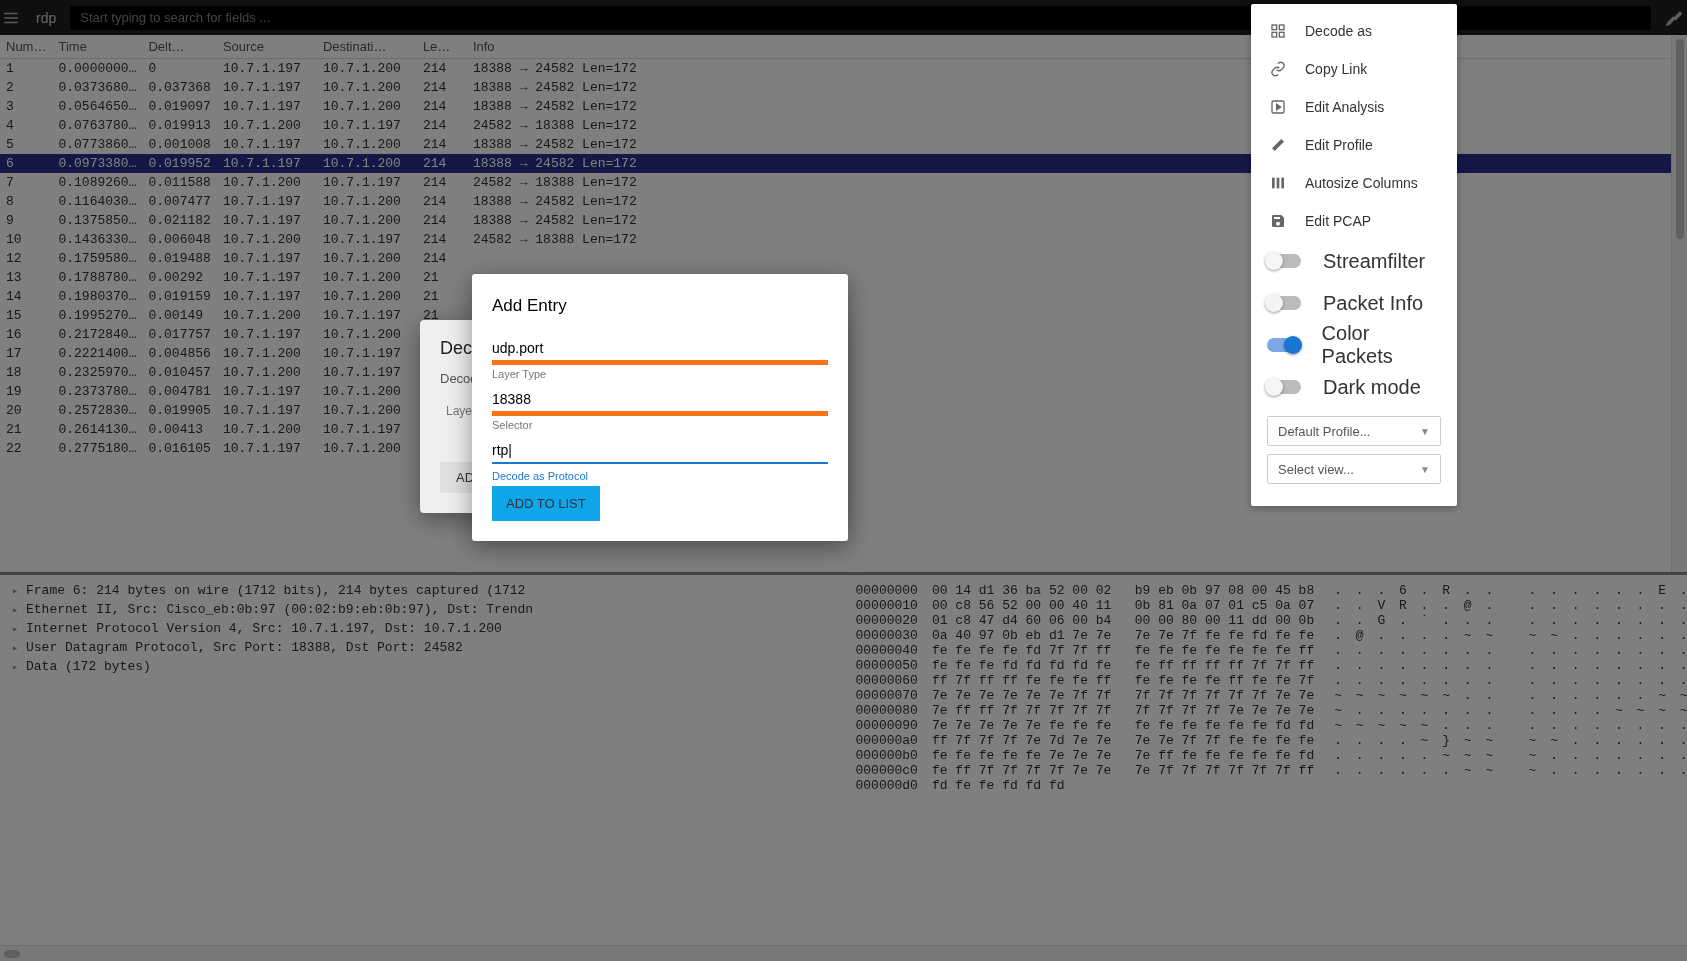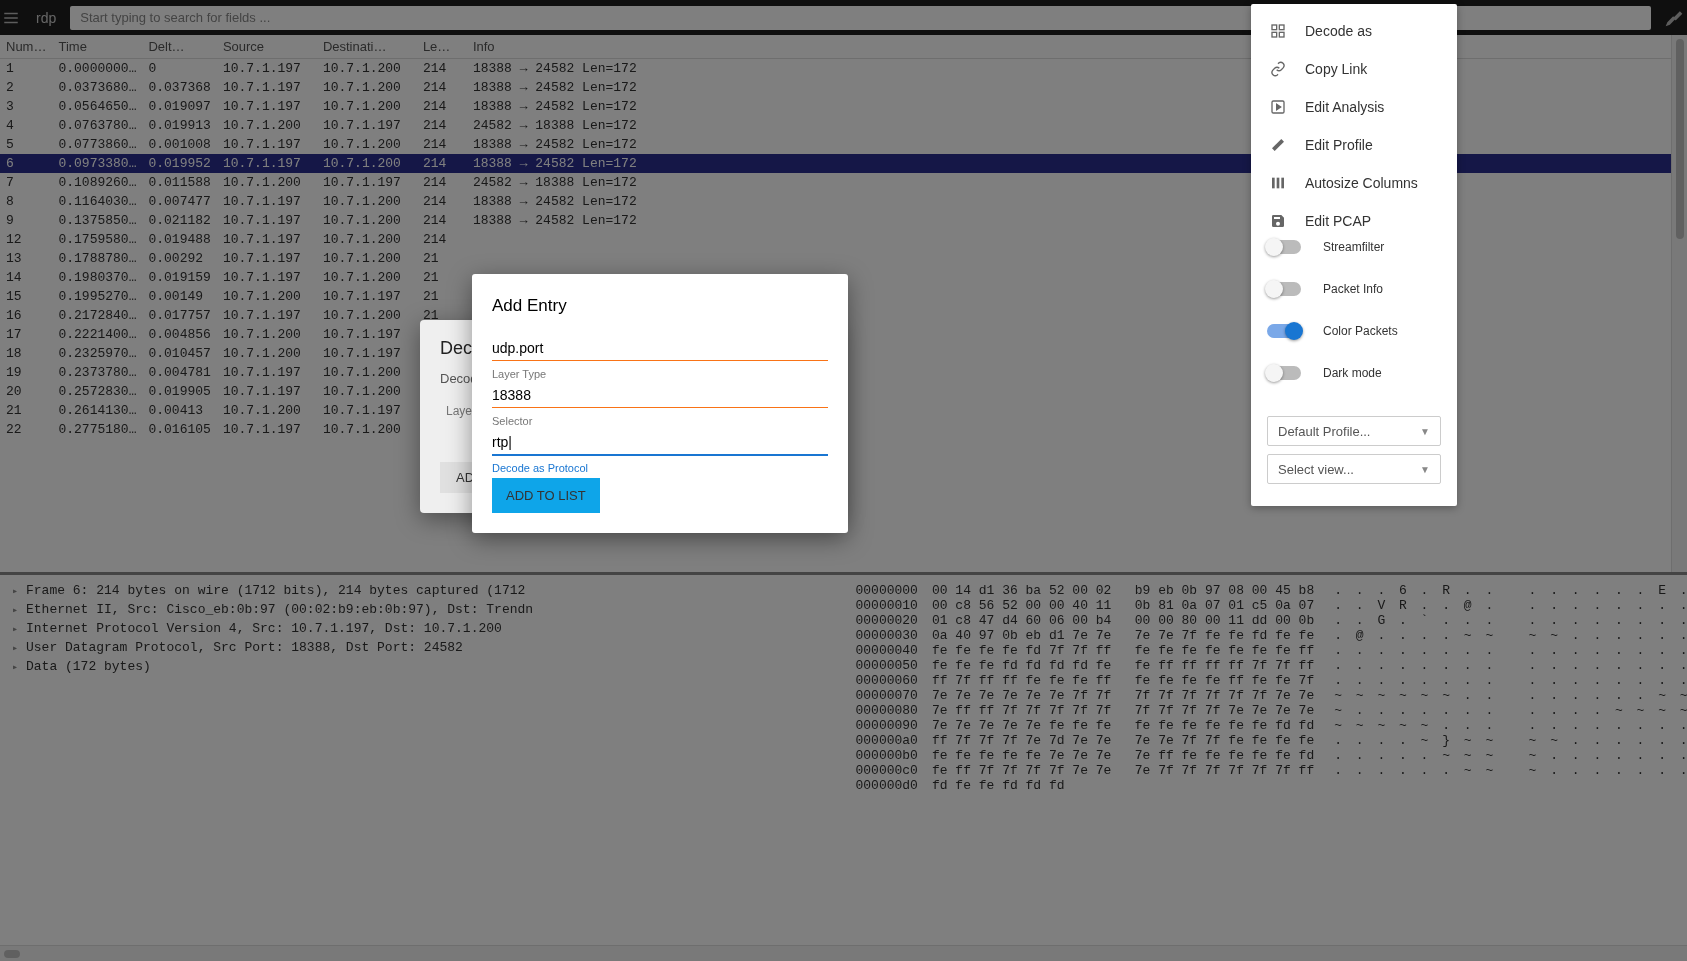--- a/index.html
+++ b/index.html
@@ -4,21 +4,21 @@
 <style>
   * { box-sizing: border-box; margin: 0; padding: 0; }
   html, body { width: 100%; height: 100%; font-family: Arial, sans-serif; overflow: hidden; }
   body { display: flex; flex-direction: column; height: 961px; width: 1687px; position: relative; background: #fff; }
 
   
   .topbar { height: 35px; width: 100%; background: #1e1e1e; display: flex; align-items: center; padding: 0 0; }
   .topbar .menu-icon { width: 22px; height: 22px; display:flex; align-items:center; justify-content:center; cursor:pointer; }
   .topbar .menu-icon svg { stroke:#bbb; }
   .topbar .rdp { color:#ccc; font-size:14px; margin-left:14px; margin-right:14px; }
-  .searchbox { flex:1; background:#ffffff; height:24px; border-radius:2px; display:flex; align-items:center; padding:0 10px; color:#888; font-size:13px; margin-right:10px; }
+  .searchbox { flex:1; background:#000000; height:24px; border-radius:2px; display:flex; align-items:center; padding:0 10px; color:#888; font-size:13px; margin-right:10px; }
   .wrench { width:26px; height:26px; display:flex; align-items:center; justify-content:center; }
   .wrench svg { fill:#bbb; }
 
   .content { flex:1; display:flex; flex-direction:column; }
 
   
   .table-wrap { height: 58%; overflow:hidden; position:relative; font-family: "Courier New", monospace; font-size:13px; color:#333; }
   .table-wrap table { border-collapse:collapse; width:100%; }
   .table-wrap th { text-align:left; font-weight:400; padding:4px 6px; color:#555; font-family:Arial,sans-serif; font-size:13px; border-bottom:1px solid #ddd; }
   .table-wrap td { padding:2px 6px; white-space:nowrap; }
@@ -38,41 +38,41 @@
   .hex-pane { flex:1; padding:8px 12px; overflow:hidden; white-space:pre; display:flex; }
   .hex-addr { color:#333; }
   .hex-bytes { margin-left:14px; }
   .hex-asc { margin-left:20px; letter-spacing:3px; }
   .hexrow { display:flex; }
 
   
   .side-panel { position:absolute; top:4px; right:230px; width:206px; background:#fff; box-shadow:0 2px 8px rgba(0,0,0,.3); border-radius:2px; z-index:5; padding:8px 0 14px 0; }
   .side-item { display:flex; align-items:center; height:38px; padding:0 16px; cursor:pointer; font-size:14px; color:#333; }
   .side-item .side-icon { width:22px; display:flex; justify-content:center; margin-right:16px; color:#666;}
-  .side-toggle { display:flex; align-items:flex-start; height:42px; padding:0 16px; font-size:12px; color:#333;}
+  .side-toggle { display:flex; align-items:center; height:42px; padding:0 16px; font-size:20px; color:#333;}
   .side-toggle .switch { width:34px; height:14px; background:#bbb; border-radius:8px; position:relative; margin-right:22px; }
   .side-toggle .switch::after { content:""; position:absolute; width:18px; height:18px; background:#f5f5f5; border-radius:50%; top:-2px; left:-2px; box-shadow:0 1px 3px rgba(0,0,0,.4);}
   .side-toggle .switch.on { background:#7aa8e8;}
   .side-toggle .switch.on::after { left:auto; right:-2px; background:#1976d2;}
   .side-select { margin:8px 16px; height:30px; border:1px solid #ccc; border-radius:2px; display:flex; align-items:center; justify-content:space-between; padding:0 10px; font-size:13px; color:#555;}
   .side-select .arrow { color:#888; font-size:10px;}
 
   
   .decode-dialog { position:absolute; left:420px; top:320px; width:420px; background:#efefef; border-radius:4px; box-shadow:0 6px 24px rgba(0,0,0,.4); z-index:3; padding:18px 20px 20px 20px;}
   .decode-dialog h3 { font-size:18px; font-weight:400; color:#222; margin-bottom:12px;}
   .decode-dialog .hint { font-size:13px; color:#555; margin-bottom:14px;}
   .dd-header { font-size:12px; color:#777; padding:4px 6px; }
   .dd-btn { margin-top:40px; display:inline-block; padding:8px 16px; background:#e0e0e0; border:none; font-size:13px; color:#333; cursor:pointer;}
 
   
   .entry-dialog { position:absolute; left:472px; top:274px; width:376px; background:#fff; border-radius:3px; box-shadow:0 6px 24px rgba(0,0,0,.4); z-index:20; padding:22px 20px 20px 20px;}
   .entry-dialog h3 { font-size:17px; font-weight:400; margin-bottom:20px;}
   .field { margin-bottom:22px; position:relative; }
   .field label { position:absolute; top:-12px; left:0; font-size:11px; color:#777;margin-top:44px;}
-  .field input { width:100%; border:none; border-bottom:1px solid #f97316; padding:4px 0; font-size:14px; outline:none; background:transparent;}
+  .field input { width:100%; border:none; border-bottom:5px solid #f97316; padding:4px 0; font-size:14px; outline:none; background:transparent;}
   .field.active label { color:#1976d2; }
   .field.active input { border-bottom:2px solid #1976d2; }
   .entry-btn { padding:10px 14px; background:#0ea5e9; border:none; font-size:13px; color:#333; cursor:pointer; }
 
   
   .overlay { position:absolute; inset:0; background:rgba(0,0,0,0.5); z-index:2; }
   .overlay2 { position:absolute; inset:0; background:rgba(0,0,0,0); z-index:10; }
 
   .scroll-x { position:absolute; left:0; right:0; bottom:0; height:16px; background:#f3f3f3; border-top:1px solid #ddd;}
   .scroll-x .thumb { height:8px; background:#c1c1c1; border-radius:4px; margin-top:4px; margin-left:4px; width:16px;}
@@ -190,20 +190,29 @@
             <td>18388 → 24582 Len=172</td>
           </tr>
           <tr>
             <td>9</td>
             <td>0.1375850…</td>
             <td>0.021182</td>
             <td>10.7.1.197</td>
             <td>10.7.1.200</td>
             <td>214</td>
             <td>18388 → 24582 Len=172</td>
+          </tr>
+          <tr>
+            <td>10</td>
+            <td>0.1436330…</td>
+            <td>0.006048</td>
+            <td>10.7.1.200</td>
+            <td>10.7.1.197</td>
+            <td>214</td>
+            <td>24582 → 18388 Len=172</td>
           </tr>
           <tr>
             <td>12</td>
             <td>0.1759580…</td>
             <td>0.019488</td>
             <td>10.7.1.197</td>
             <td>10.7.1.200</td>
             <td>214</td>
             <td></td>
           </tr>

